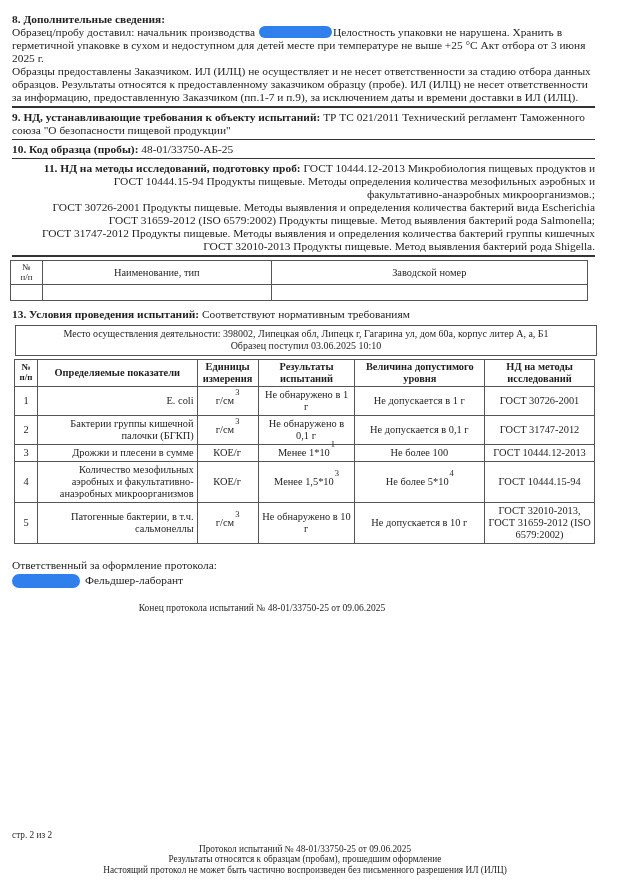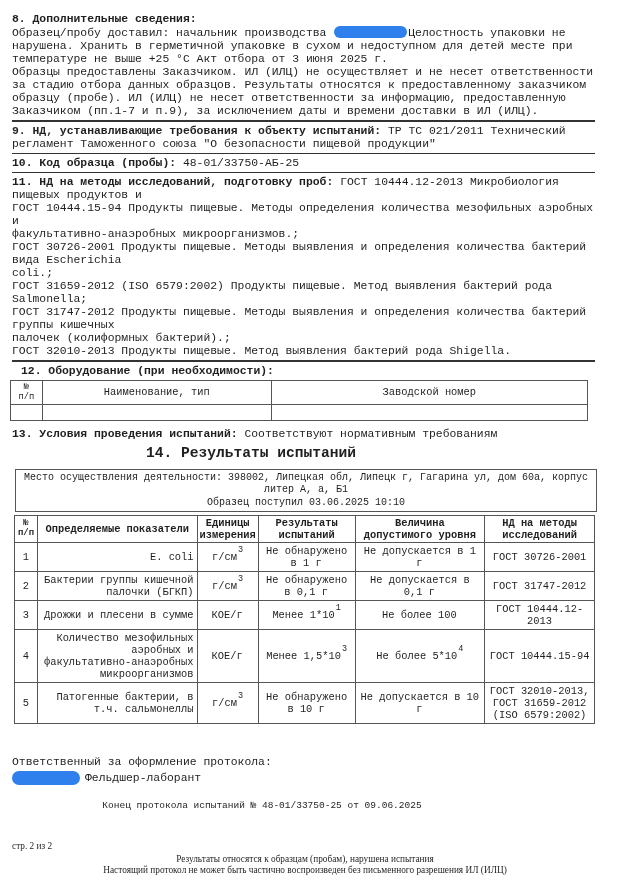--- a/index.html
+++ b/index.html
@@ -1,43 +1,43 @@
 <!DOCTYPE html>
 <html><head>
 <meta charset="utf-8">
 <style>
   html,body{margin:0;padding:0;background:#ffffff;}
   .page{position:relative;width:640px;height:892px;background:#ffffff;overflow:hidden;
         font-family:"Liberation Serif", serif;color:#1f1f1f;font-size:11.4px;line-height:13px;}
-  .content{padding:13px 45px 0 12px;font-family:Liberation Mono, monospace;}
+  .content{padding:13px 45px 0 12px;}
   .b{font-weight:bold;}
   .sec{border-bottom:1.6px solid #333;padding-bottom:2px;margin-bottom:3px;}
   .sec.s8{border-bottom-width:2px;}
-  .sec.s11{border-bottom-width:2px;}
+  .sec.s11{border-bottom-width:2px;text-align:right;}
   .s12head{padding-left:9px;margin-bottom:2px;}
   table{border-collapse:collapse;}
   th,td{border:1px solid #555;vertical-align:middle;}
   .eq-table{margin-left:-2px;width:578px;font-size:10.4px;line-height:11.5px;}
   .eq-table th{font-weight:normal;text-align:center;padding:2px 2px;}
   .eq-table .numhdr{font-size:8.8px;line-height:9.5px;}
   .eq-table .empty-row td{height:13px;}
   .s13{margin:7px 0 4px;}
   .h14{width:478px;text-align:center;font-size:14.6px;line-height:17px;margin:4px 0 7px;}
   .infobox{margin-left:3px;width:574px;border:1px solid #555;text-align:center;
            font-size:10px;line-height:12.4px;padding:2px 3px;}
   .res-table{margin-left:2px;width:581px;font-size:10.4px;line-height:12px;margin-top:3px;}
   .res-table th{font-weight:bold;text-align:center;padding:1px 2px;}
   .res-table td{padding:2px 3px;text-align:center;}
   .res-table td.c-ind{text-align:right;padding-left:4px;}
   .res-table .numhdr{font-size:9px;line-height:9.8px;font-weight:bold;}
   sup{font-size:8.5px;line-height:0;position:relative;top:-4px;margin-left:1px;}
   .redact{display:inline-block;background:#2f80ec;border-radius:8px;}
   .redact-top{width:73px;height:12px;vertical-align:-2px;margin:0 1px;}
   .redact-bottom{width:68px;height:14px;vertical-align:-4px;margin-right:5px;}
-  .resp{margin-top:32px;}
+  .resp{margin-top:15px;}
   .resp-line{margin-top:2px;}
   .end-line{margin-top:14px;width:500px;text-align:center;font-size:9.5px;}
   .footer{position:absolute;left:12px;right:42px;bottom:16px;font-size:9.3px;
           line-height:10.8px;text-align:center;}
   .footer .pagenum{text-align:left;padding-right:48px;margin-bottom:3px;}
 </style>
 </head>
 <body>
 
 <div class="page">
@@ -63,28 +63,25 @@
     </div>
 
     <div class="sec s11">
       <div>
         <span class="b">11. НД на методы исследований, подготовку проб:</span>
         <span>ГОСТ 10444.12-2013 Микробиология пищевых продуктов и</span>
       </div>
       <div>ГОСТ 10444.15-94 Продукты пищевые. Методы определения количества мезофильных аэробных и</div>
       <div>факультативно-анаэробных микроорганизмов.;</div>
       <div>ГОСТ 30726-2001 Продукты пищевые. Методы выявления и определения количества бактерий вида Escherichia</div>
-      <div>coli.;</div>
       <div>ГОСТ 31659-2012 (ISO 6579:2002) Продукты пищевые. Метод выявления бактерий рода Salmonella;</div>
       <div>ГОСТ 31747-2012 Продукты пищевые. Методы выявления и определения количества бактерий группы кишечных</div>
-      <div>палочек (колиформных бактерий).;</div>
       <div>ГОСТ 32010-2013 Продукты пищевые. Метод выявления бактерий рода Shigella.</div>
     </div>
 
-    <div class="s12head b">12. Оборудование (при необходимости):</div>
     <table class="eq-table">
       <colgroup>
           <col style="width:32px">
           <col style="width:229px">
           <col style="width:317px">
         </colgroup>
       <tbody>
           <tr>
         <th>
           <div class="numhdr">№</div>
@@ -99,21 +96,20 @@
         <td></td>
       </tr>
     </tbody>
       </table>
 
     <div class="s13">
       <span class="b">13. Условия проведения испытаний:</span>
       <span>Соответствуют нормативным требованиям</span>
     </div>
 
-    <div class="h14 b">14. Результаты испытаний</div>
 
     <div class="infobox">
       <div>Место осуществления деятельности: 398002, Липецкая обл, Липецк г, Гагарина ул, дом 60а, корпус литер А, а, Б1</div>
       <div>Образец поступил 03.06.2025 10:10</div>
     </div>
 
     <table class="res-table">
       <colgroup>
         <col style="width:23px">
           <col style="width:160px">
@@ -180,16 +176,17 @@
     <div class="resp">Ответственный за оформление протокола:</div>
     <div class="resp-line">
       <span class="redact redact-bottom"></span><span>Фельдшер-лаборант</span>
     </div>
 
     <div class="end-line">Конец протокола испытаний № 48-01/33750-25 от 09.06.2025</div>
   </div>
 
   <div class="footer">
     <div class="pagenum">стр. 2 из 2</div>
-    <div>Результаты относятся к образцам (пробам), нарушена испытания</div>
+    <div>Протокол испытаний № 48-01/33750-25 от 09.06.2025</div>
+    <div>Результаты относятся к образцам (пробам), прошедшим оформление</div>
     <div>Настоящий протокол не может быть частично воспроизведен без письменного разрешения ИЛ (ИЛЦ)</div>
   </div>
 </div>
 
 </body></html>

